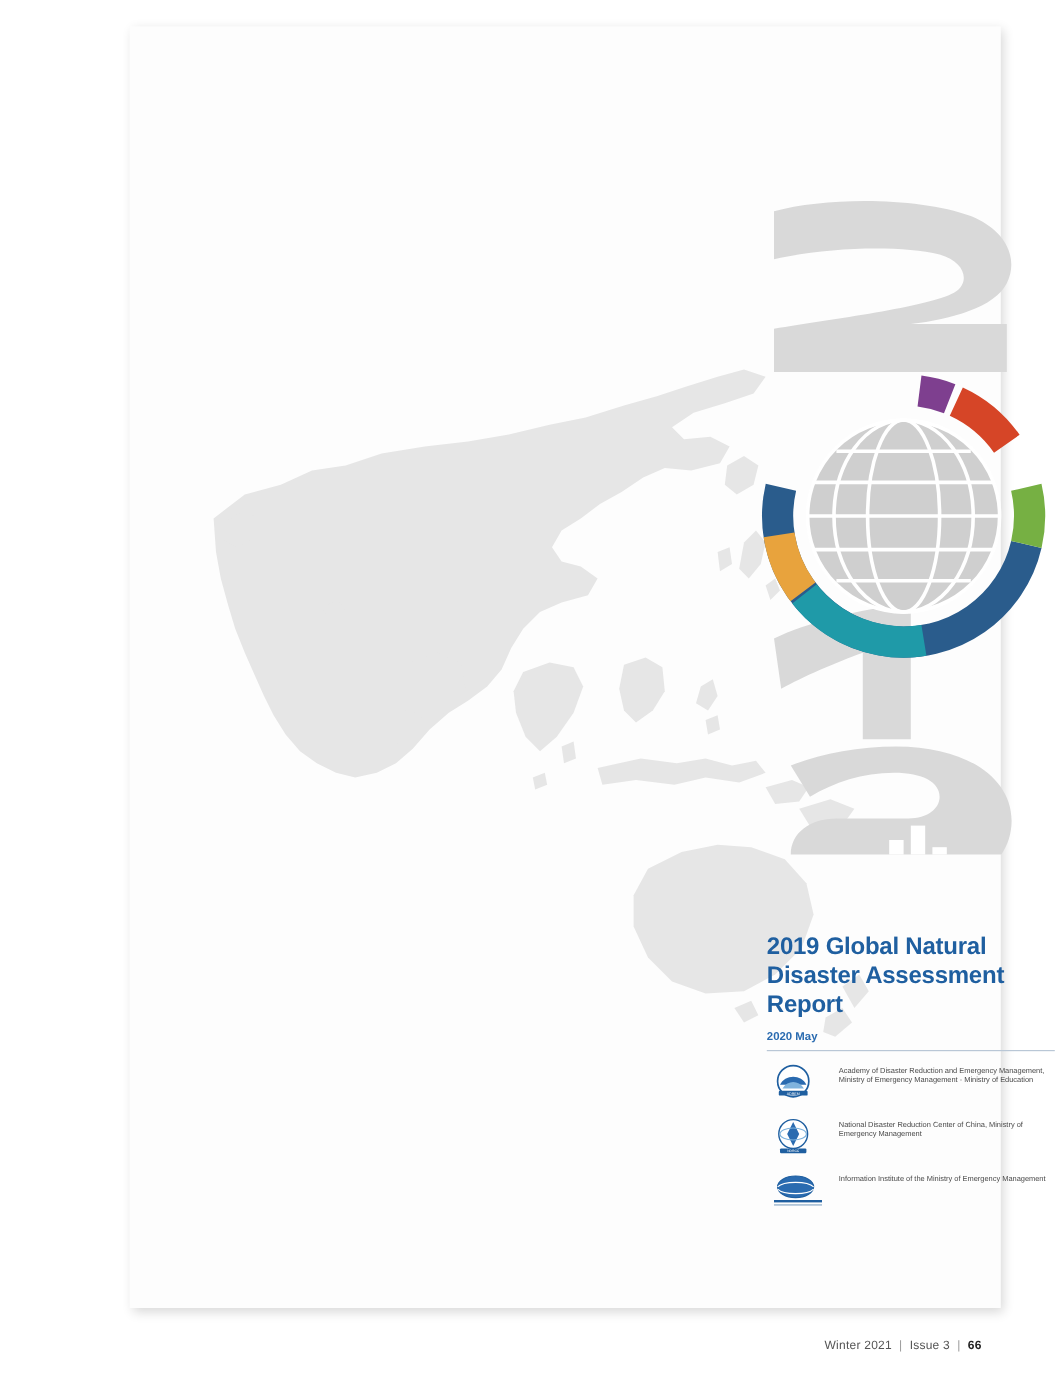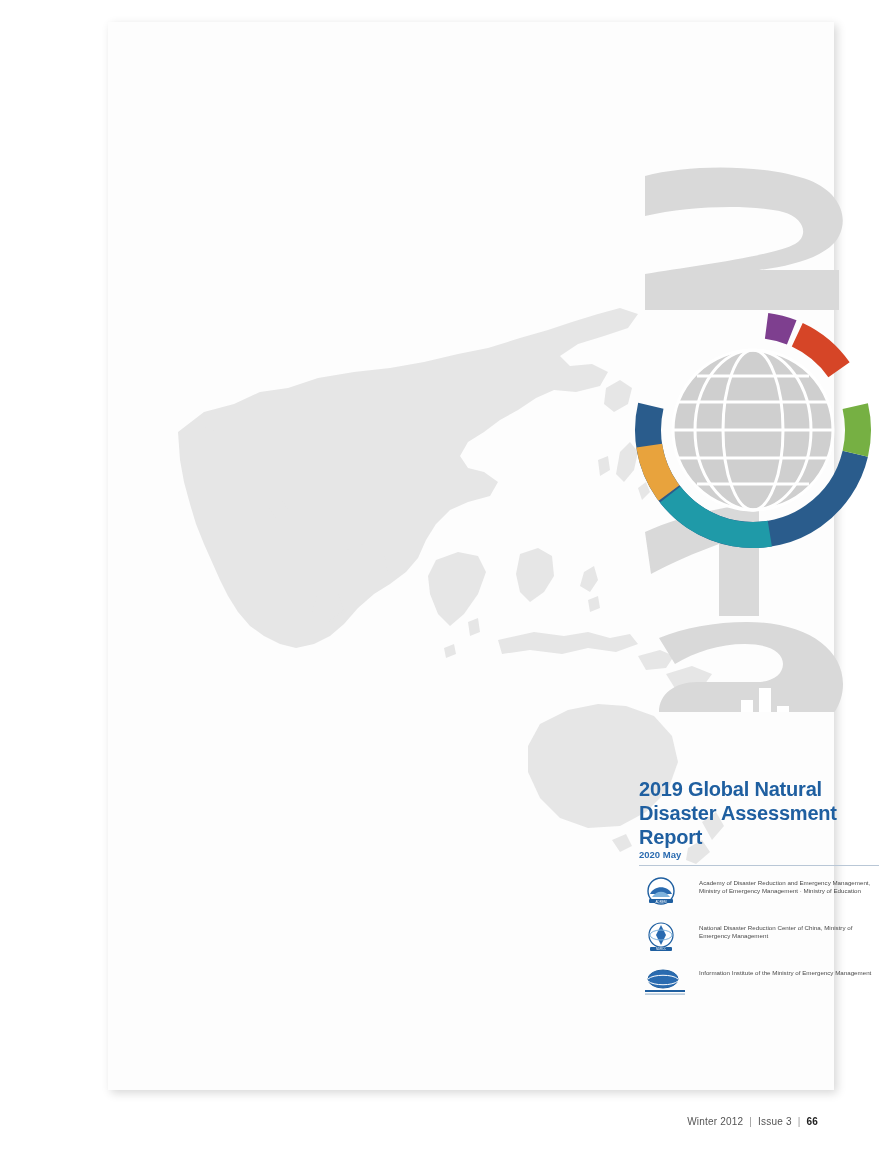--- a/index.html
+++ b/index.html
@@ -68,20 +68,21 @@
     font-size: 20px;
     line-height: 24px;
     font-weight: bold;
     letter-spacing: -0.2px;
     margin: 0;
   }
   .report-date {
     color: #2a6bb0;
     font-size: 9.5px;
     font-weight: bold;
+    margin-top: 10px;
     margin-bottom: 5px;
   }
   .title-rule {
     height: 1px;
     background: #b9c7d6;
     width: 100%;
     margin-bottom: 10px;
   }
 
   
@@ -291,19 +292,19 @@
           </svg>
         </div>
         <div class="org-text">Information Institute of the Ministry of Emergency Management</div>
       </div>
 
     </div>
 
   </div>
 
   <div class="footer">
-    <span>Winter 2012</span>
+    <span>Winter 2021</span>
     <span class="sep">|</span>
     <span>Issue 3</span>
     <span class="sep">|</span>
     <span class="pagenum">66</span>
   </div>
 </div>
 
 </body></html>

